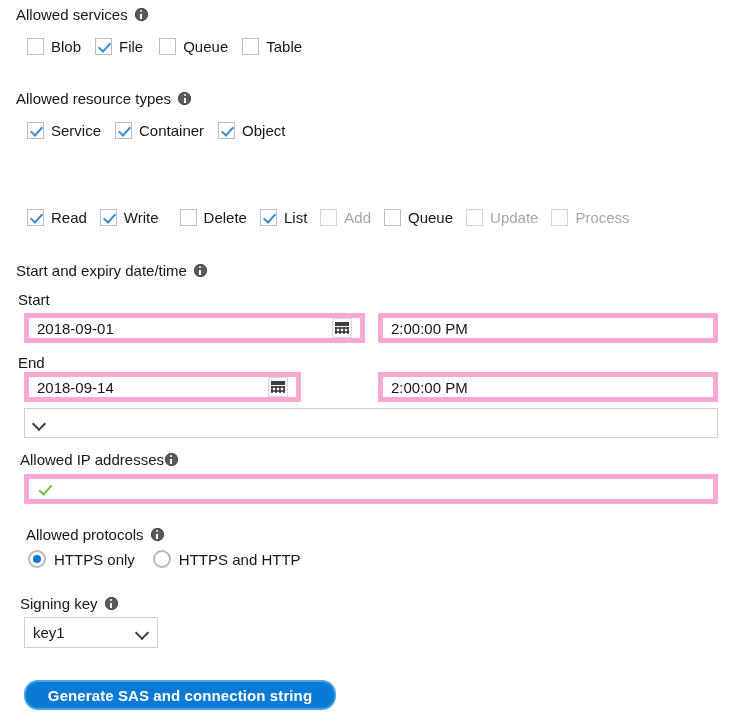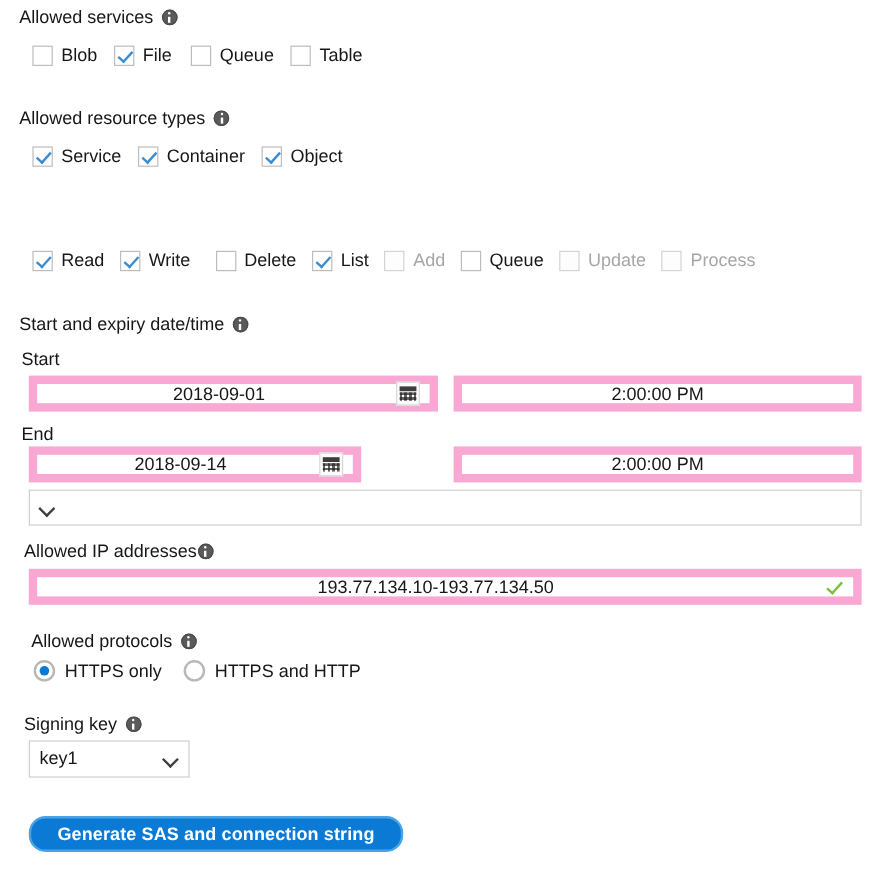--- a/index.html
+++ b/index.html
@@ -104,26 +104,25 @@
   .sub-label {
     position: absolute;
     font-size: 15px;
     color: #171717;
   }
 
   
   .field {
     position: absolute;
     box-sizing: border-box;
-    border: 7px solid #f9a8d4;
+    border: 5px solid #f9a8d4;
     background: #ffffff;
     display: flex;
     align-items: center;
     padding: 3px 8px;
-    text-align: center;
   }
   .field .value {
     font-size: 15px;
     color: #171717;
     flex: 1 1 auto;
     white-space: nowrap;
     overflow: hidden;
   }
 
   
@@ -377,21 +376,20 @@
   <div class="select" style="left:24px; top:408px; width:694px; height:30px;">
     <span class="chevron"></span>
   </div>
 
   <div class="section-label" style="left:20px; top:451px;">
     <span class="txt">Allowed IP addresses</span>
     <span class="info-icon info-tight"></span>
   </div>
 
   <div class="field" style="left:24px; top:474px; width:694px; height:30px;">
-    <span class="value">193.77.134.10-193.77.134.50</span>
     <span class="valid-check"></span>
   </div>
 
   <div class="section-label" style="left:26px; top:526px;">
     <span class="txt">Allowed protocols</span>
     <span class="info-icon"></span>
   </div>
 
   <div class="radio-row" style="left:28px; top:550px;">
     <div class="radio-opt">

